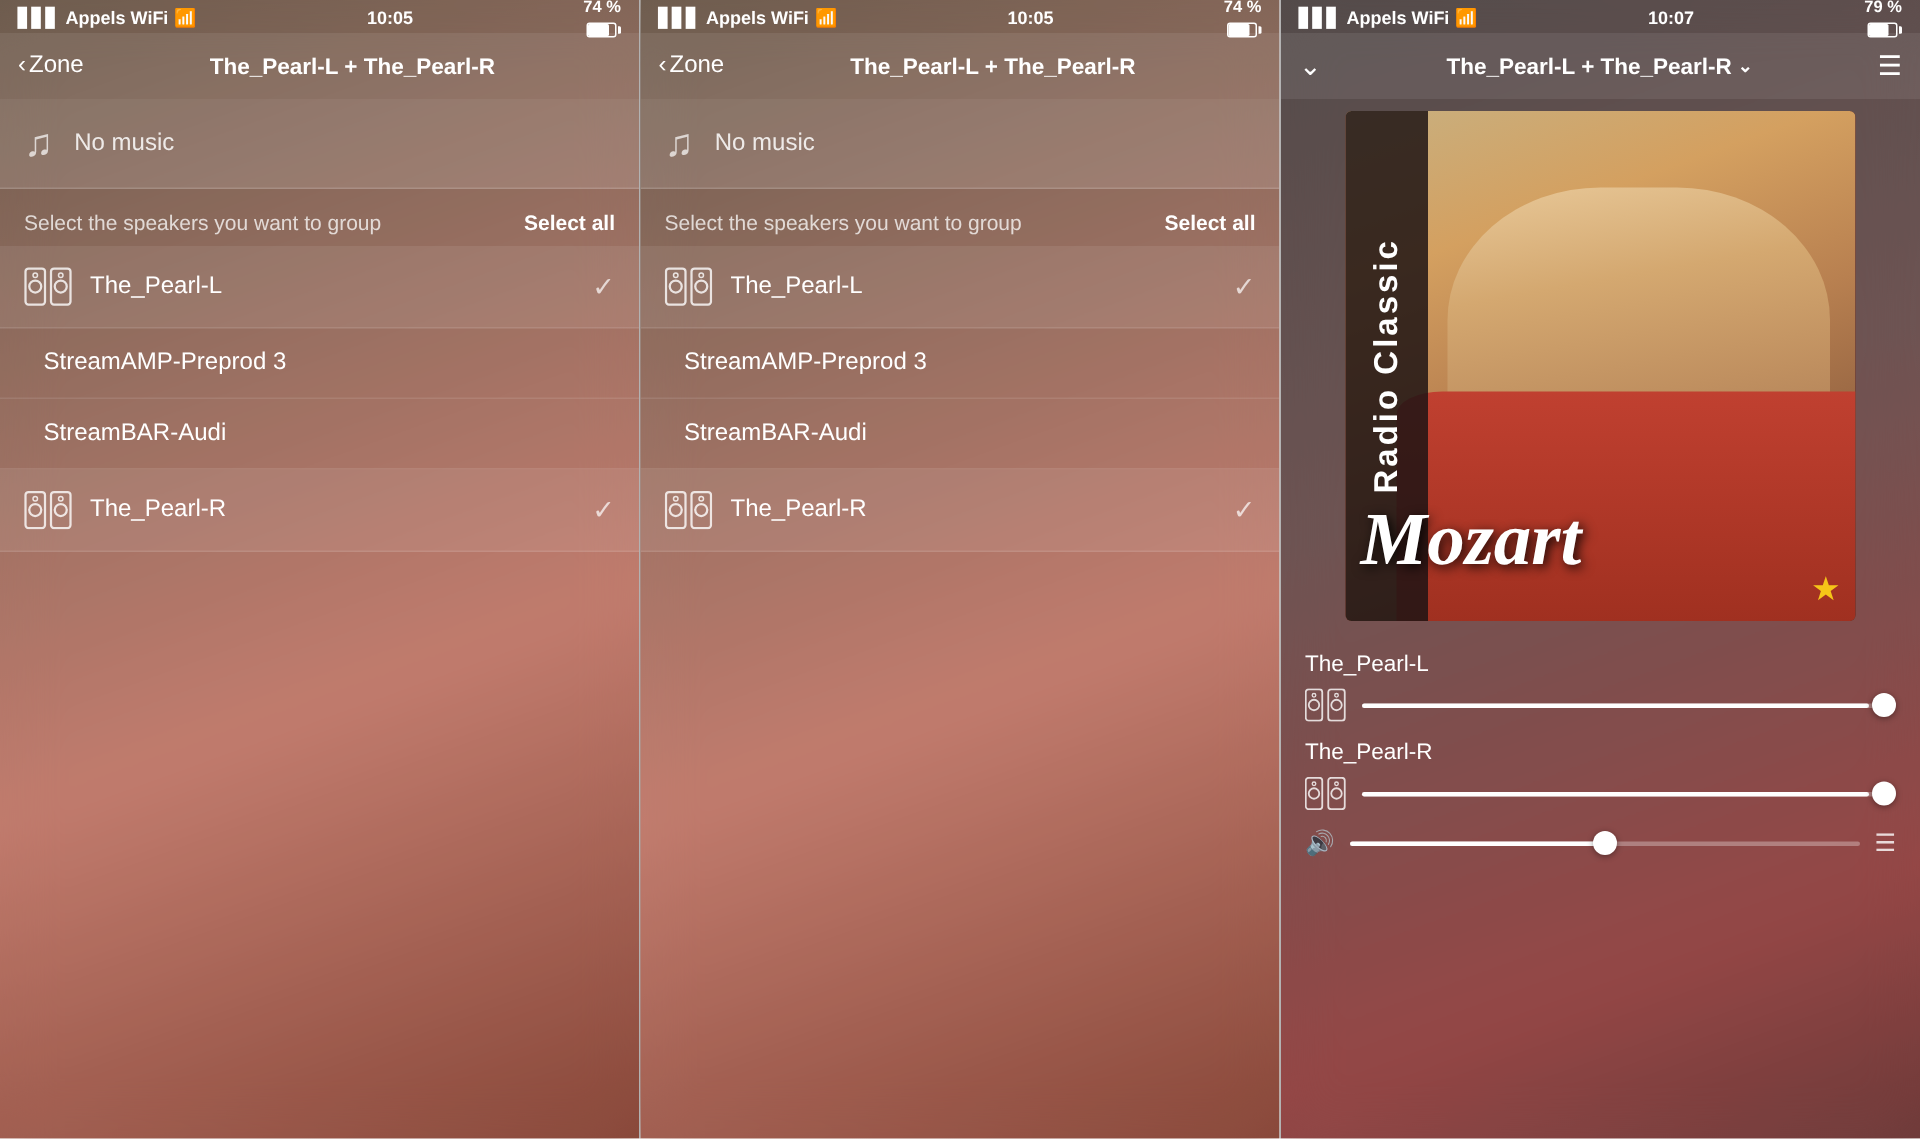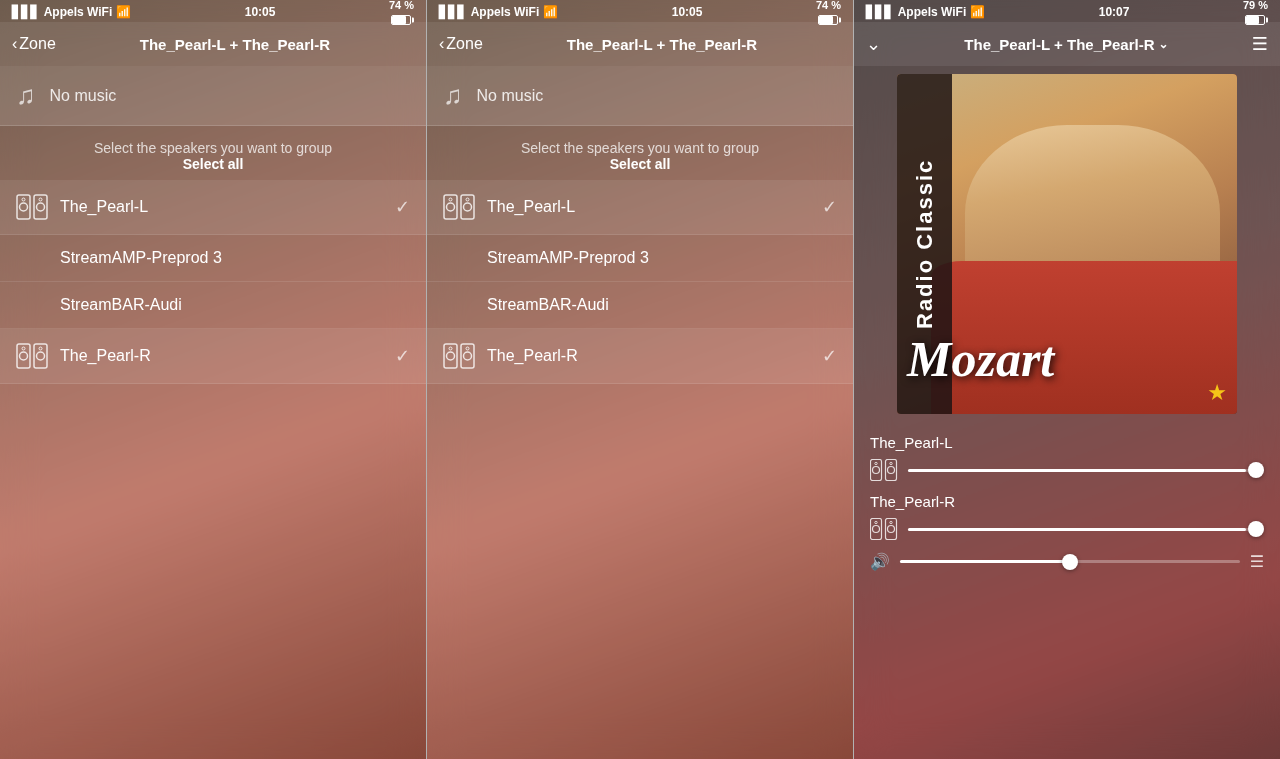--- a/index.html
+++ b/index.html
@@ -166,21 +166,20 @@
       font-size: 16px;
       font-weight: 400;
     }
 
     
     .select-section {
       display: flex;
       align-items: center;
       justify-content: space-between;
       padding: 14px 16px 8px;
-      flex-direction: column;
     }
 
     .select-prompt {
       color: rgba(255,255,255,0.75);
       font-size: 14px;
     }
 
     .select-all-btn {
       color: #fff;
       font-size: 14px;
@@ -215,21 +214,21 @@
       font-weight: 400;
     }
 
     .check-mark {
       color: rgba(255,255,255,0.7);
       font-size: 18px;
       font-weight: 300;
     }
 
     .speaker-item.indented {
-      padding-left: 60px;
+      padding-left: 29px;
     }
 
     
     .panel-3 .nav-bar {
       justify-content: space-between;
     }
 
     .nav-bar-3 {
       display: flex;
       align-items: center;

